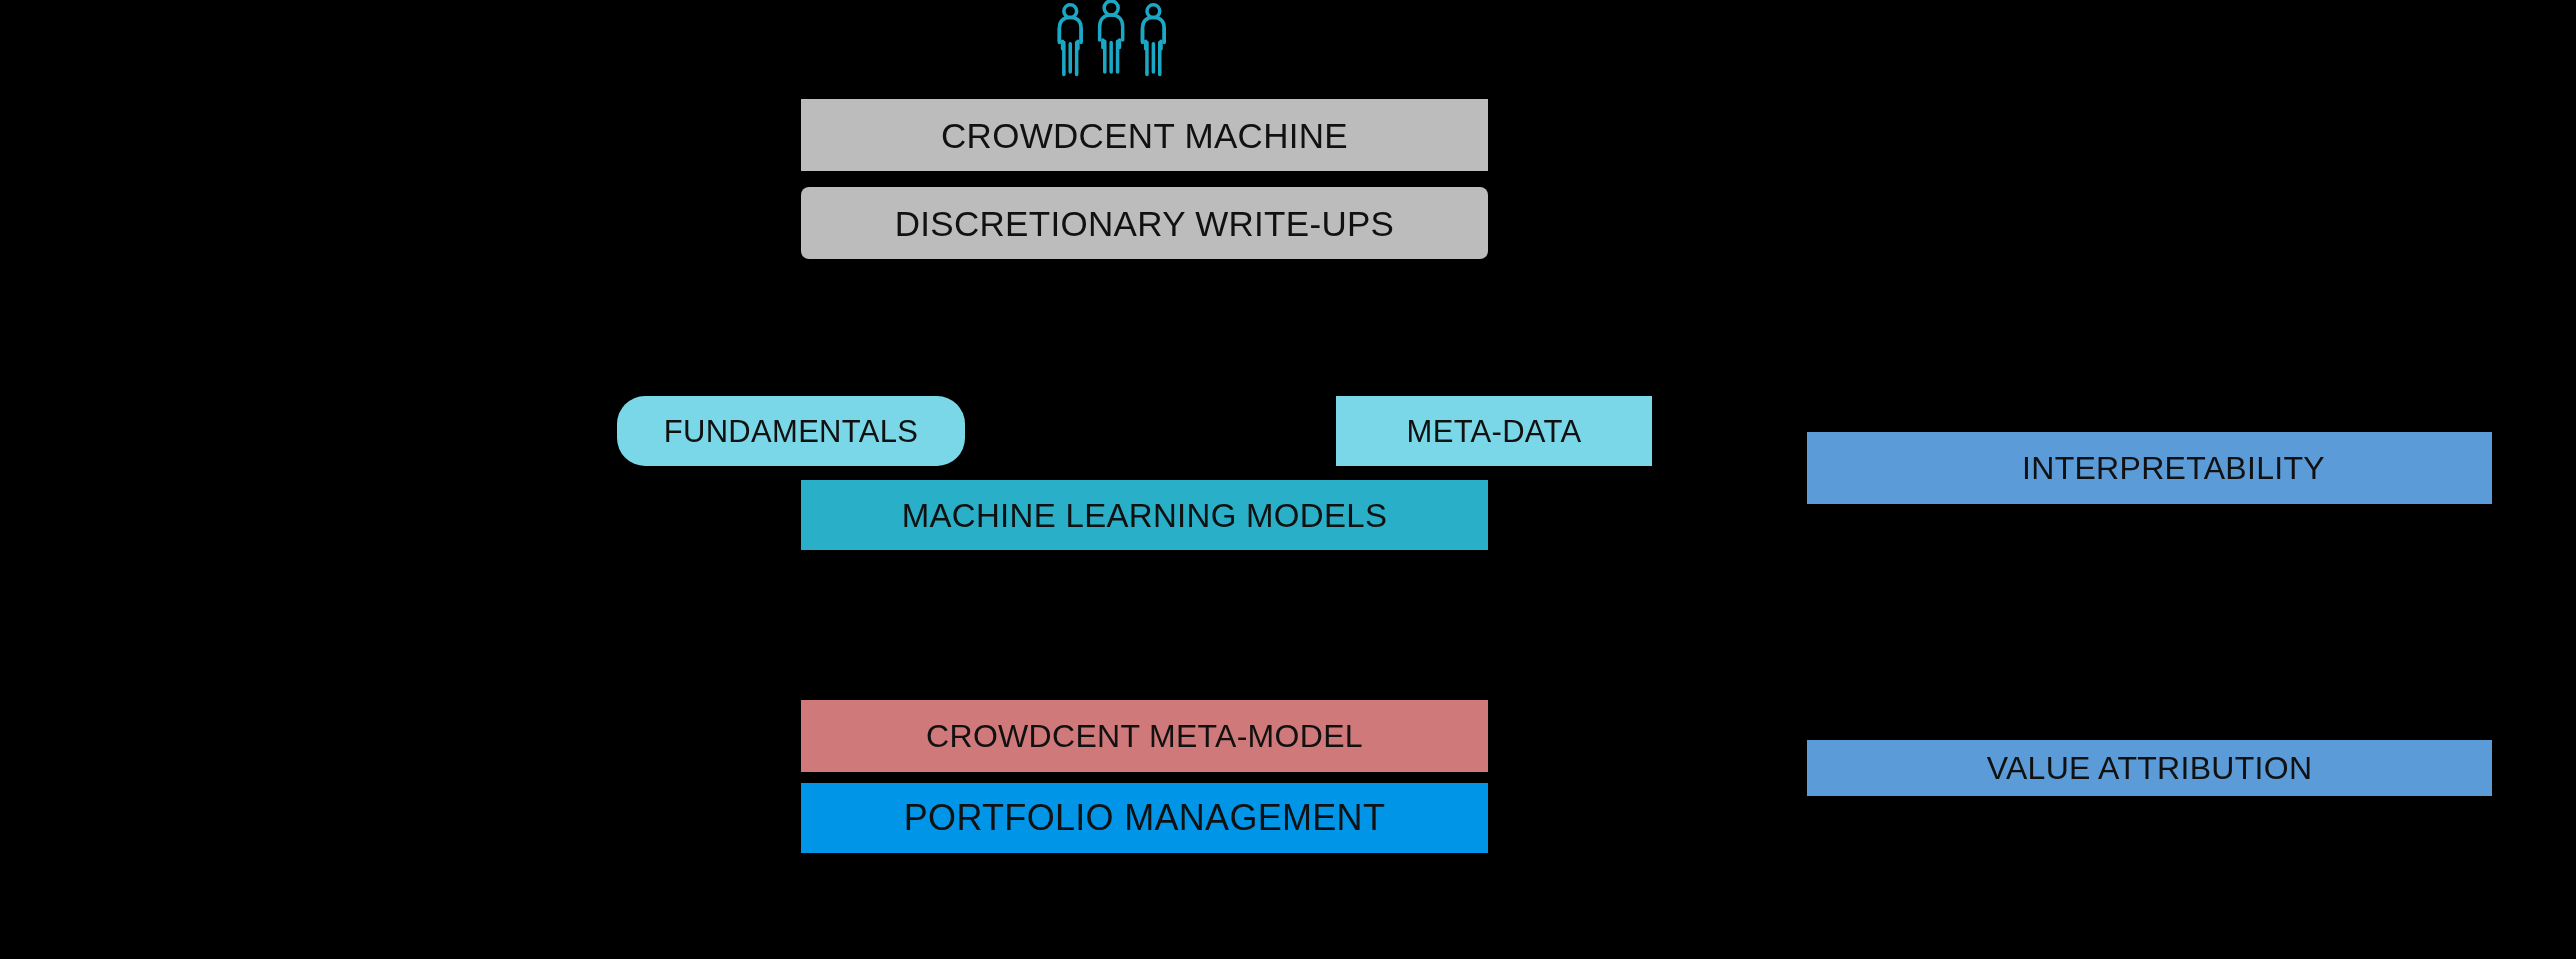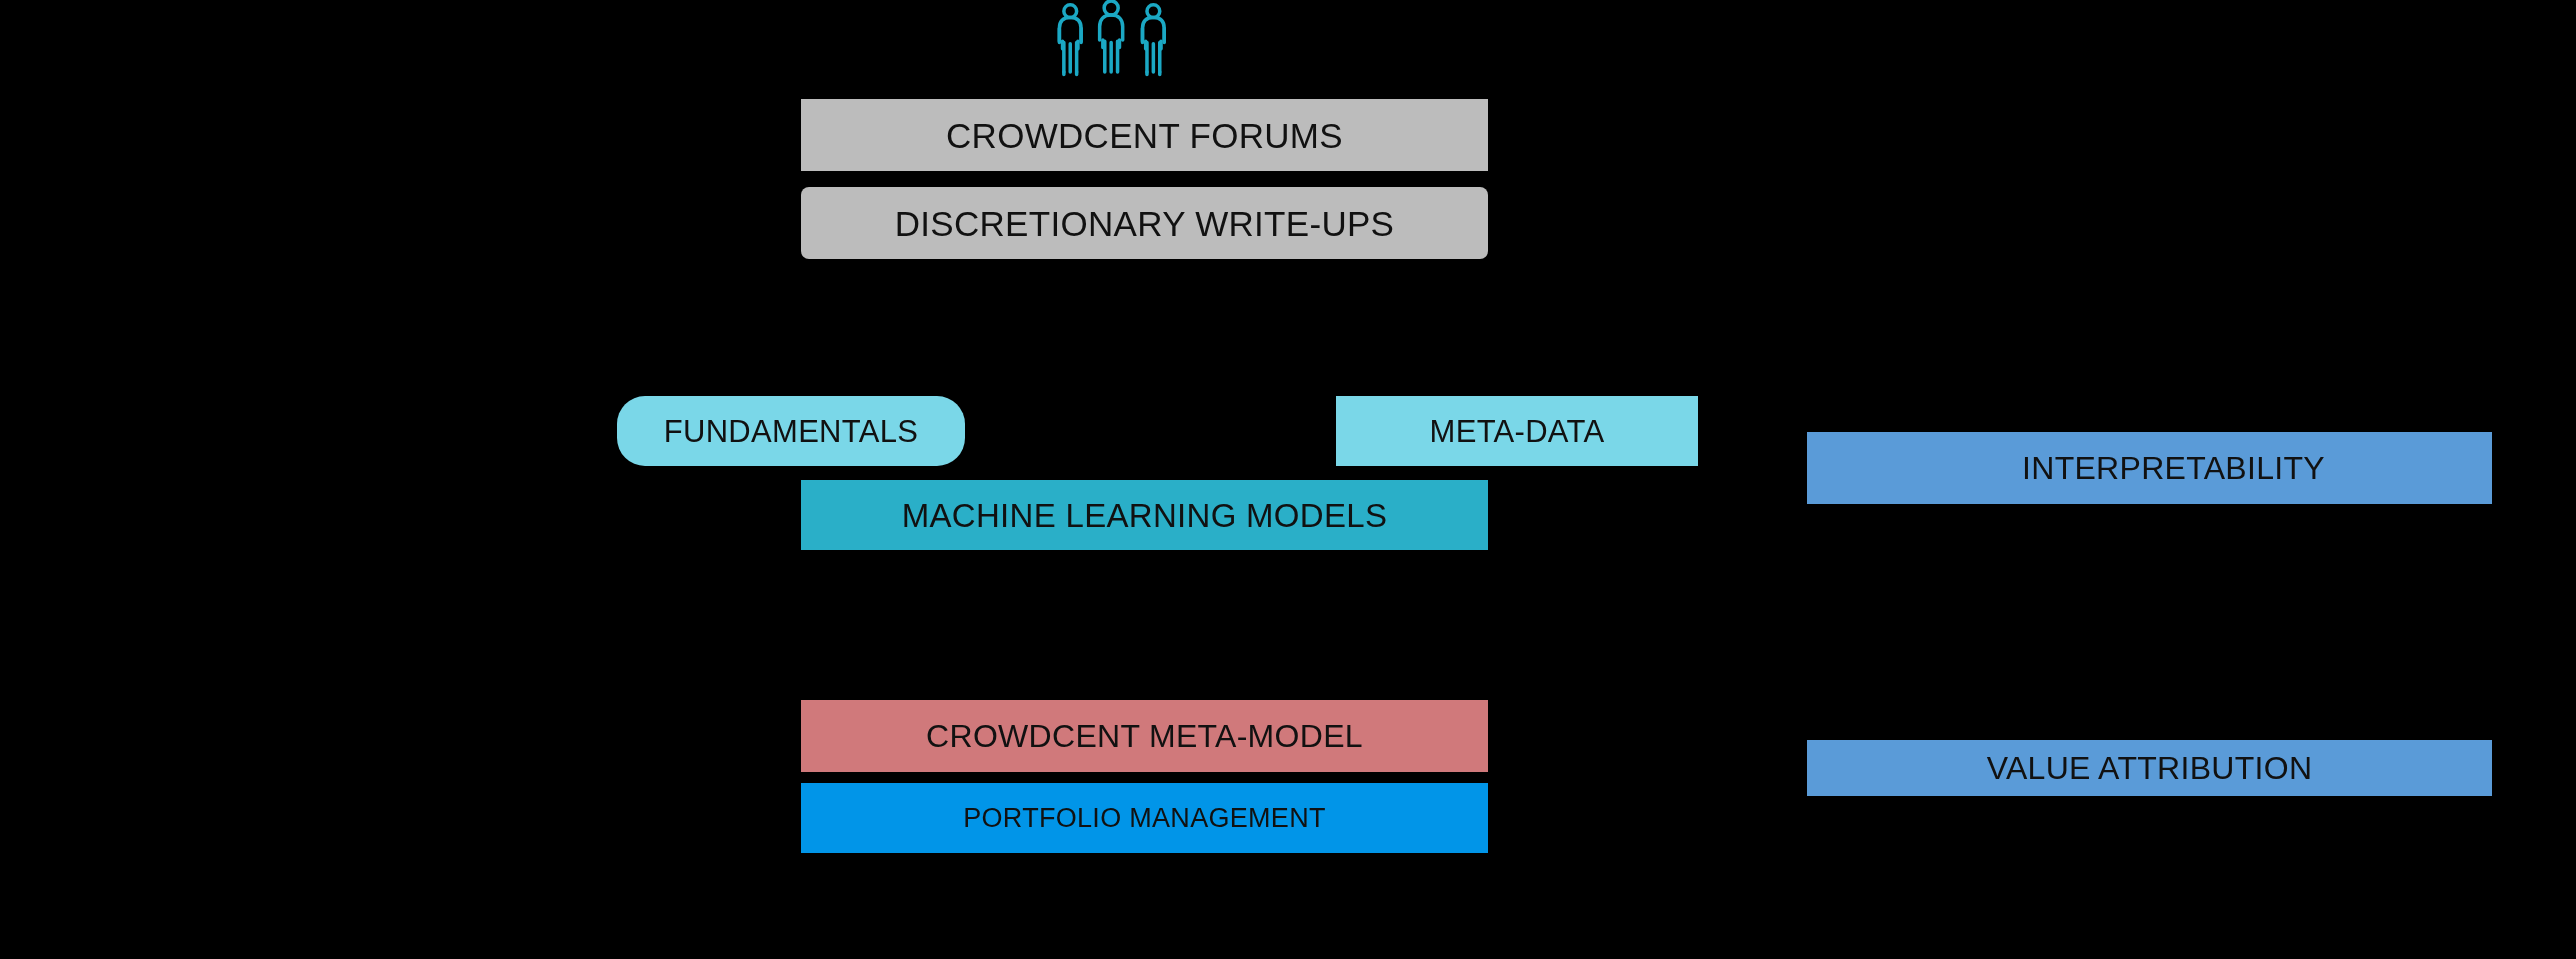--- a/index.html
+++ b/index.html
@@ -70,21 +70,21 @@
   }
   #box-text {
     left: 982px;
     top: 396px;
     width: 336px;
     height: 70px;
   }
   #box-meta-data {
     left: 1336px;
     top: 396px;
-    width: 362px;
+    width: 316px;
     height: 70px;
   }
 
   
   #box-machine-learning-models {
     left: 801px;
     top: 480px;
     width: 687px;
     height: 70px;
     background: #2aafc8;
@@ -100,21 +100,21 @@
     background: #d0797b;
     font-size: 32px;
     text-align: center;
   }
   #box-portfolio-management {
     left: 801px;
     top: 783px;
     width: 687px;
     height: 70px;
     background: #0195e8;
-    font-size: 27px;
+    font-size: 36px;
   }
 
   
   .right-box {
     background: #5a9bd8;
     font-size: 32px;
   }
   #box-interpretability {
     left: 1807px;
     top: 432px;
@@ -157,21 +157,21 @@
         <circle cx="22" cy="11" r="10"></circle>
         <path d="M22 21 C11 21 5 27 5 38 L5 58 M22 21 C33 21 39 27 39 38 L39 58"></path>
         <path d="M5 38 L5 60 M39 38 L39 60"></path>
         <path d="M10 58 L10 70 M34 58 L34 70"></path>
         <path d="M12 60 L12 106 M32 60 L32 106 M22 62 L22 106"></path>
         <path d="M12 106 L12 110 M32 106 L32 110"></path>
       </g>
     </svg>
   </div>
 
-  <div class="box gray-box" id="box-crowdcent-forums">CROWDCENT FORUMS</div>
+  <div class="box gray-box" id="box-crowdcent-forums">CROWDCENT MACHINE</div>
 
   <div class="box gray-box" id="box-discretionary-writeups">DISCRETIONARY WRITE-UPS</div>
 
   <div class="box input-box" id="box-fundamentals">FUNDAMENTALS</div>
 
 
   <div class="box input-box" id="box-meta-data">META-DATA</div>
 
   <div class="box" id="box-machine-learning-models">MACHINE LEARNING MODELS</div>
 

